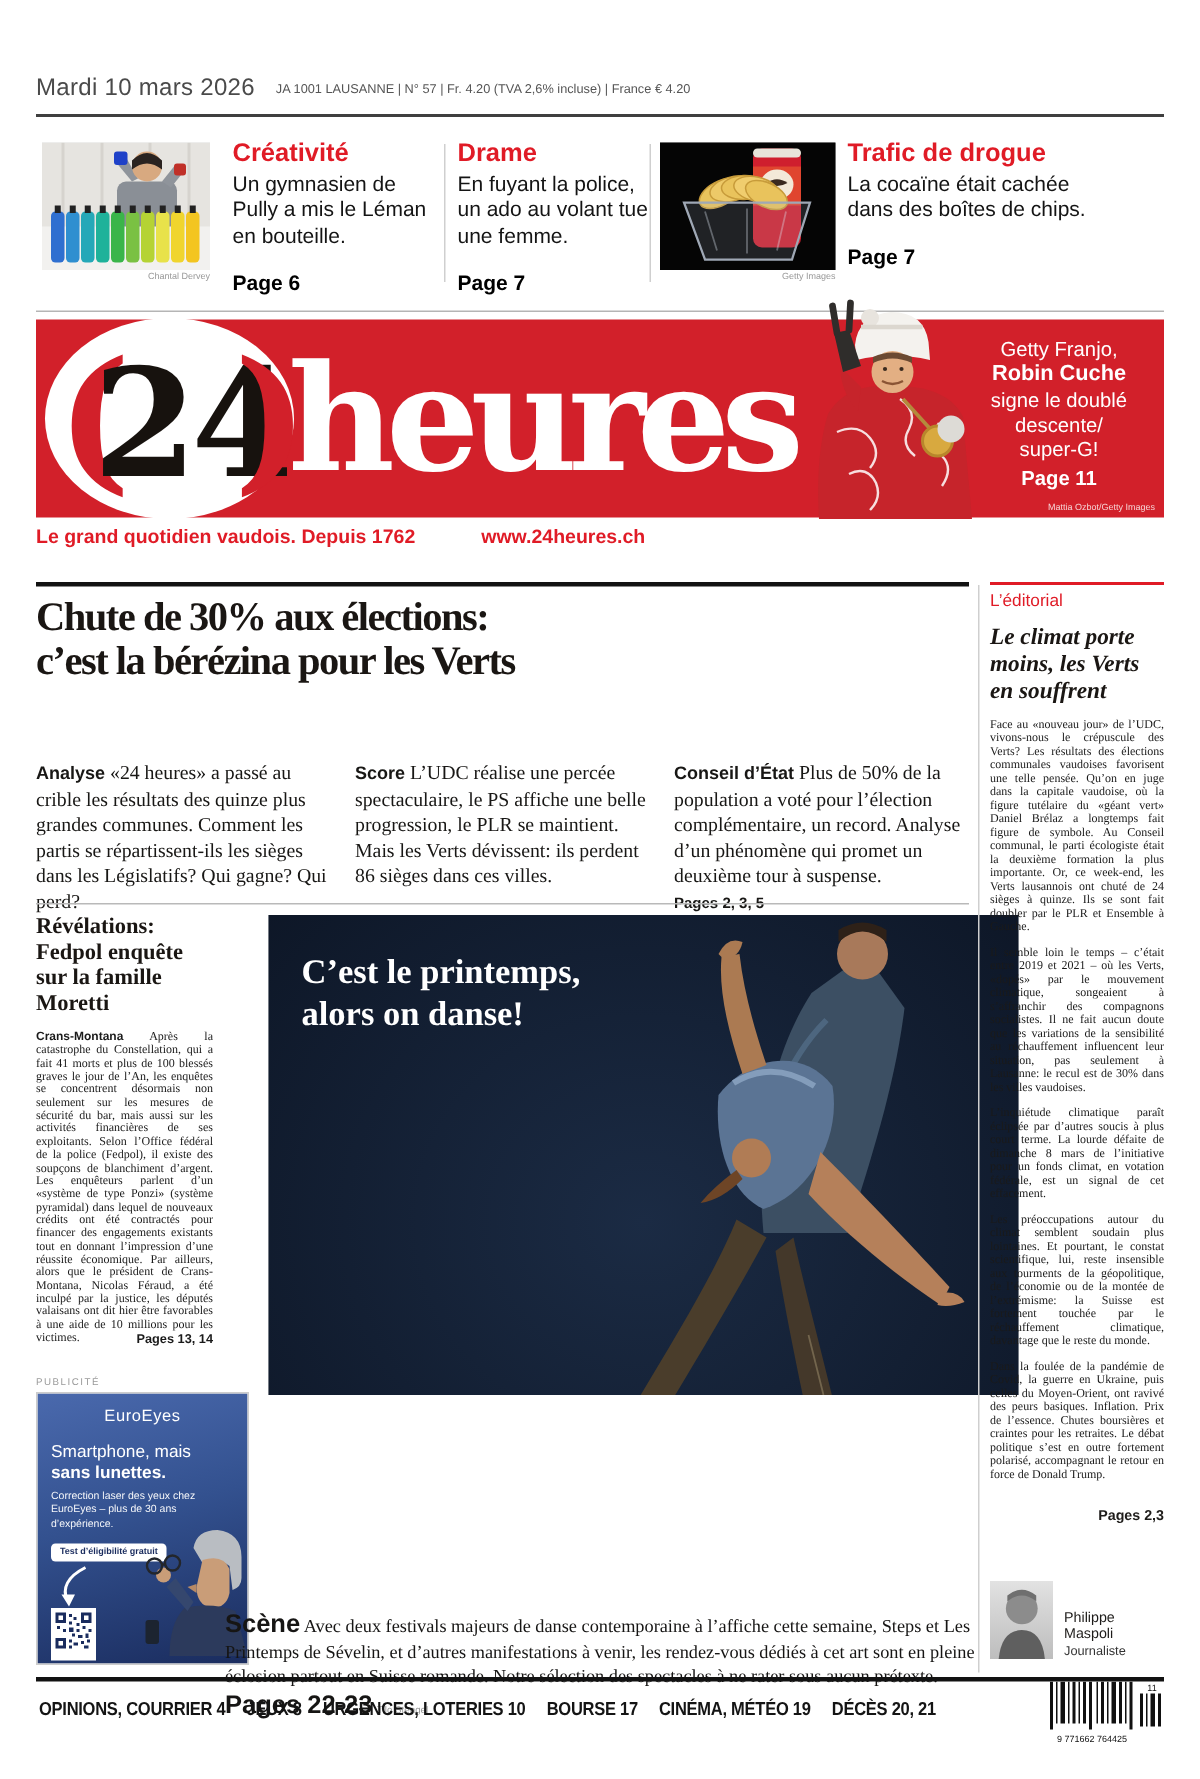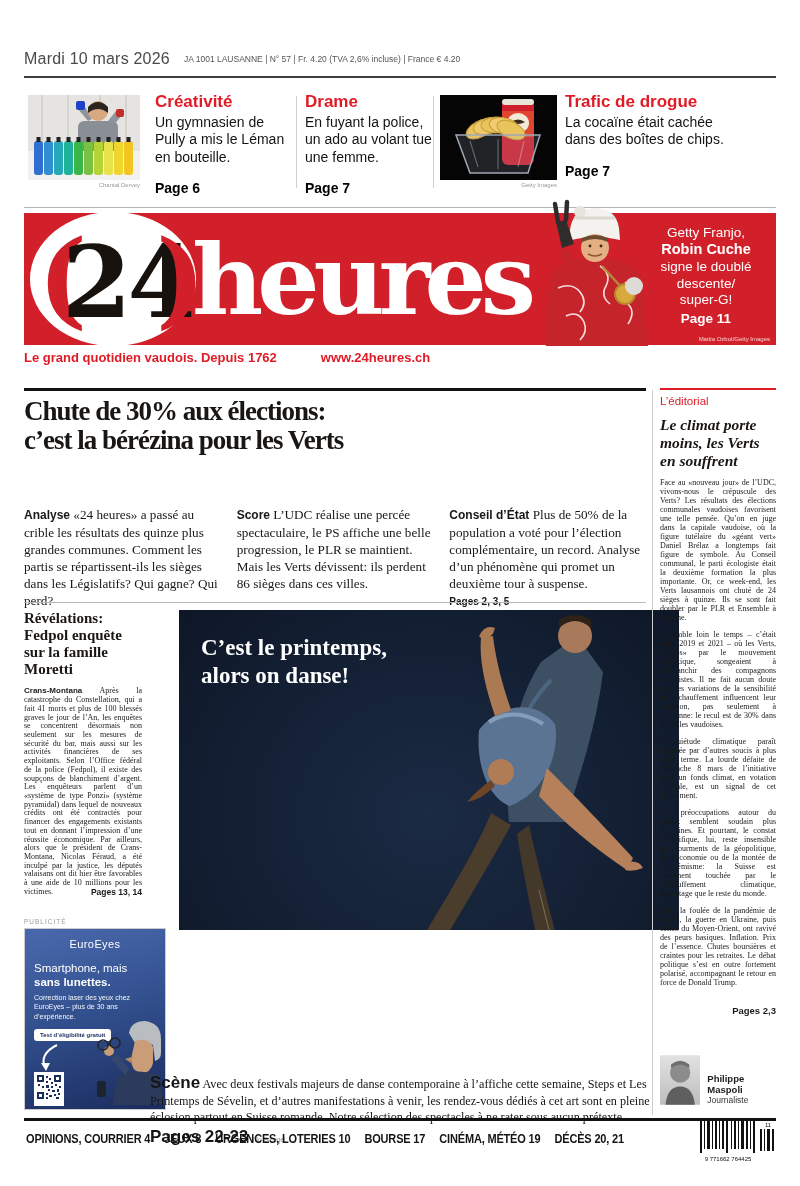--- a/index.html
+++ b/index.html
@@ -87,21 +87,21 @@
   .editorial{left:660px;top:388px;width:116px;}
   .ed-rule{height:2px;background:var(--accent-red);}
   .ed-label{margin-top:5px;font-size:11.5px;color:var(--accent-red);}
   .ed-title{margin-top:9px;font-family:"Liberation Serif",serif;font-weight:bold;font-style:italic;
             font-size:15.5px;line-height:1.16;color:var(--ink);}
   .ed-body p{margin-top:8px;font-family:"Liberation Serif",serif;font-size:8px;line-height:1.125;
              color:#1a1a1a;text-align:justify;hyphens:auto;}
   .ed-pages{text-align:right;font-weight:bold;font-size:9.5px;margin-top:18px;}
   .ed-author{margin-top:9px;display:flex;gap:7px;align-items:flex-end;}
   .ed-author .who{padding-bottom:2px;}
-  .ed-name{font-size:9.5px;font-weight:bold;margin-top:48px;}
+  .ed-name{font-size:9.5px;font-weight:normal;margin-top:48px;}
   .ed-role{font-size:8.5px;color:#333;}
   
   .foot-rule{left:24px;right:24px;top:1118px;height:3px;background:var(--rule-dark);}
   .footnav{left:26px;top:1132px;display:flex;gap:16px;transform:scaleX(.88);transform-origin:left;}
   .footnav .fi{font-size:12.5px;font-weight:bold;color:#141414;letter-spacing:-.2px;white-space:nowrap;}
   .barcode{right:24px;top:1121px;}
 </style>
 </head>
 <body>
 

